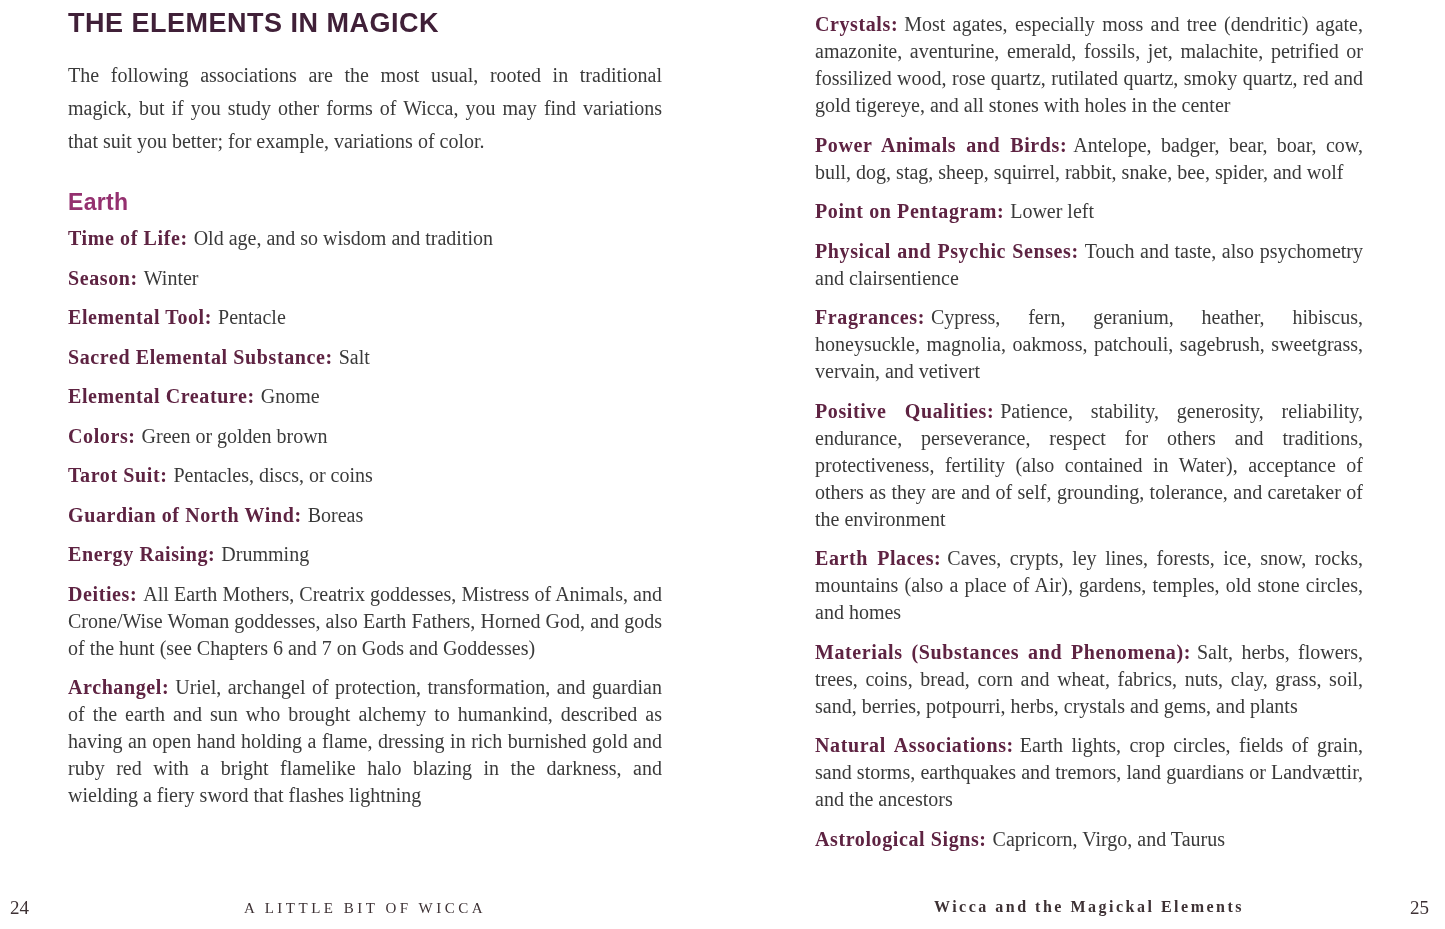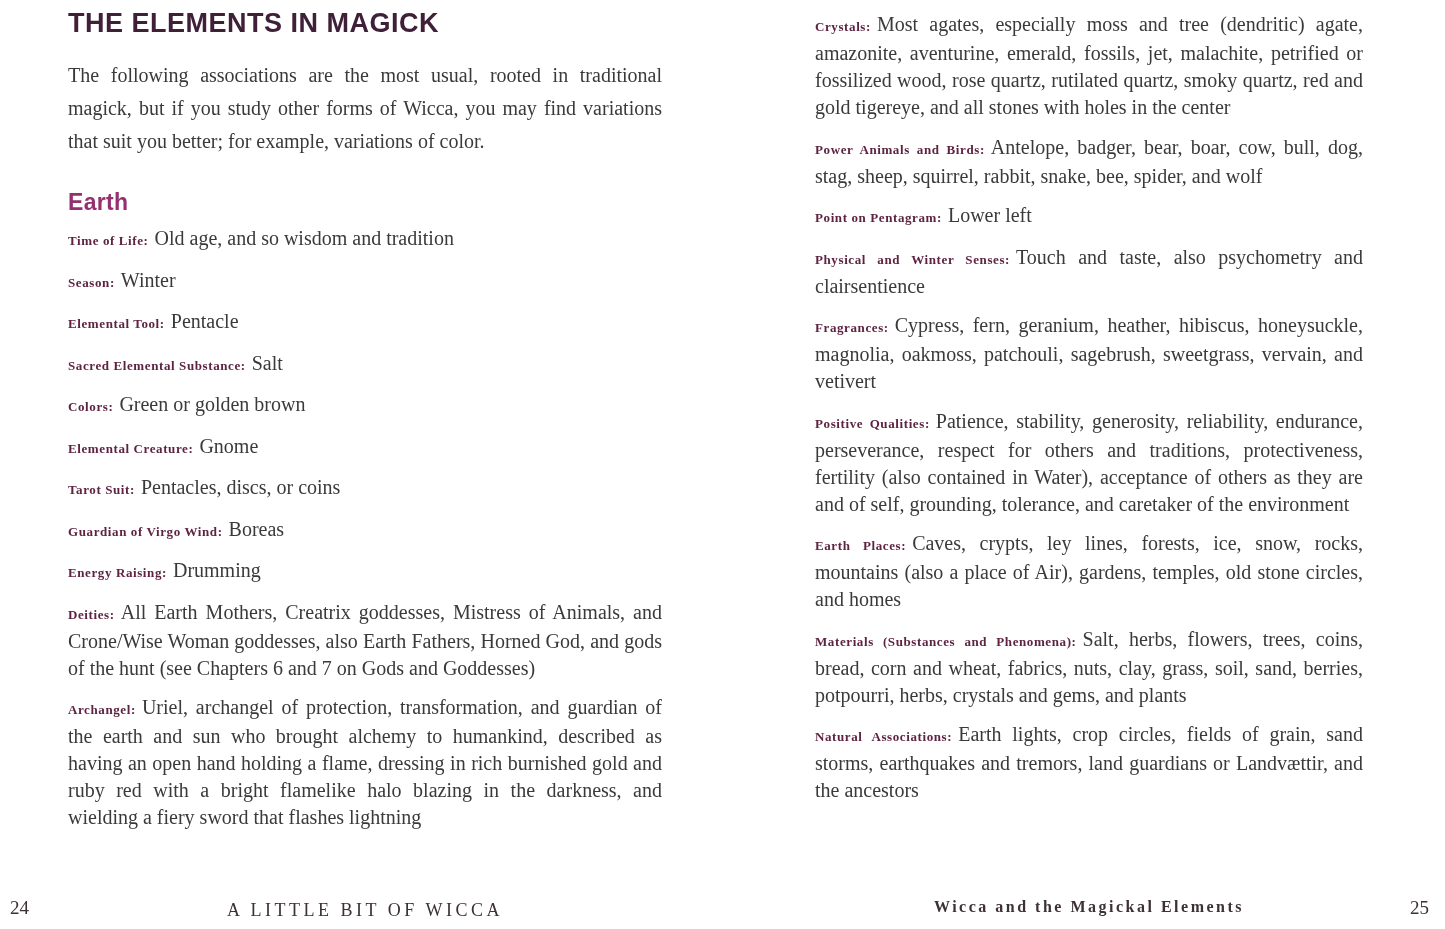--- a/index.html
+++ b/index.html
@@ -54,21 +54,21 @@
     font-size: 20px;
     line-height: 27px;
     color: var(--body-text);
     margin-bottom: 12.5px;
     text-align: justify;
   }
   .page-right .entries { padding-top: 11px; }
 
   .entry .label {
     font-weight: 700;
-    font-size: 13px;
+    font-size: 20px;
     letter-spacing: 0.6px;
     color: var(--label);
   }
   .entry .label::after { content: ":"; }
   .entry .value { margin-left: 6px; }
 
   .footer-band {
     position: absolute;
     top: 895px;
     width: 1445px; left: 0;
@@ -78,21 +78,21 @@
     position: absolute;
     font-size: 19px;
     color: var(--footer-text);
   }
   .page-number.left  { left: 10px;  top: 2px; text-align: center; }
   .page-number.right { right: 16px; top: 2px; }
 
   .running-foot {
     position: absolute;
     top: 5px;
-    font-size: 18px;
+    font-size: 15px;
     letter-spacing: 3.5px;
     color: var(--footer-text);
   }
   .running-foot.left  { left: 68px;  width: 594px; text-align: center; }
   .running-foot.right {
     left: 815px; width: 548px; text-align: center;
     font-weight: 700; letter-spacing: 2.5px; font-size: 16px; top: 3px;
   }
 </style>
 </head>
@@ -111,57 +111,58 @@
 
 
         <p class="entry"><span class="label">Time of Life</span><span class="value">Old age, and so wisdom and tradition</span></p>
 
         <p class="entry"><span class="label">Season</span><span class="value">Winter</span></p>
 
         <p class="entry"><span class="label">Elemental Tool</span><span class="value">Pentacle</span></p>
 
         <p class="entry"><span class="label">Sacred Elemental Substance</span><span class="value">Salt</span></p>
 
+        <p class="entry"><span class="label">Elemental Creature</span><span class="value">Gnome</span></p>
+
         <p class="entry"><span class="label">Colors</span><span class="value">Green or golden brown</span></p>
-
-        <p class="entry"><span class="label">Elemental Creature</span><span class="value">Gnome</span></p>
 
         <p class="entry"><span class="label">Tarot Suit</span><span class="value">Pentacles, discs, or coins</span></p>
 
-        <p class="entry"><span class="label">Guardian of Virgo Wind</span><span class="value">Boreas</span></p>
+        <p class="entry"><span class="label">Guardian of North Wind</span><span class="value">Boreas</span></p>
 
         <p class="entry"><span class="label">Energy Raising</span><span class="value">Drumming</span></p>
 
         <p class="entry"><span class="label">Deities</span><span class="value">All Earth Mothers, Creatrix goddesses, Mistress of Animals, and Crone/Wise Woman goddesses, also Earth Fathers, Horned God, and gods of the hunt (see Chapters 6 and 7 on Gods and Goddesses)</span></p>
 
         <p class="entry"><span class="label">Archangel</span><span class="value">Uriel, archangel of protection, transformation, and guardian of the earth and sun who brought alchemy to humankind, described as having an open hand holding a flame, dressing in rich burnished gold and ruby red with a bright flamelike halo blazing in the darkness, and wielding a fiery sword that flashes lightning</span></p>
       </div>
   </div>
 
   <div class="page page-right">
     <div class="entries">
 
         <p class="entry"><span class="label">Crystals</span><span class="value">Most agates, especially moss and tree (dendritic) agate, amazonite, aventurine, emerald, fossils, jet, malachite, petrified or fossilized wood, rose quartz, rutilated quartz, smoky quartz, red and gold tigereye, and all stones with holes in the center</span></p>
 
         <p class="entry"><span class="label">Power Animals and Birds</span><span class="value">Antelope, badger, bear, boar, cow, bull, dog, stag, sheep, squirrel, rabbit, snake, bee, spider, and wolf</span></p>
 
         <p class="entry"><span class="label">Point on Pentagram</span><span class="value">Lower left</span></p>
 
-        <p class="entry"><span class="label">Physical and Winter Senses</span><span class="value">Touch and taste, also psychometry and clairsentience</span></p>
+        <p class="entry"><span class="label">Physical and Psychic Senses</span><span class="value">Touch and taste, also psychometry and clairsentience</span></p>
 
         <p class="entry"><span class="label">Fragrances</span><span class="value">Cypress, fern, geranium, heather, hibiscus, honeysuckle, magnolia, oakmoss, patchouli, sagebrush, sweetgrass, vervain, and vetivert</span></p>
 
         <p class="entry"><span class="label">Positive Qualities</span><span class="value">Patience, stability, generosity, reliability, endurance, perseverance, respect for others and traditions, protectiveness, fertility (also contained in Water), acceptance of others as they are and of self, grounding, tolerance, and caretaker of the environment</span></p>
 
         <p class="entry"><span class="label">Earth Places</span><span class="value">Caves, crypts, ley lines, forests, ice, snow, rocks, mountains (also a place of Air), gardens, temples, old stone circles, and homes</span></p>
 
         <p class="entry"><span class="label">Materials (Substances and Phenomena)</span><span class="value">Salt, herbs, flowers, trees, coins, bread, corn and wheat, fabrics, nuts, clay, grass, soil, sand, berries, potpourri, herbs, crystals and gems, and plants</span></p>
 
         <p class="entry"><span class="label">Natural Associations</span><span class="value">Earth lights, crop circles, fields of grain, sand storms, earthquakes and tremors, land guardians or Landvættir, and the ancestors</span></p>
 
+        <p class="entry"><span class="label">Astrological Signs</span><span class="value">Capricorn, Virgo, and Taurus</span></p>
       </div>
   </div>
 
   <div class="footer-band">
     <span class="page-number left">24</span>
     <span class="running-foot left">A LITTLE BIT OF WICCA</span>
     <span class="running-foot right">Wicca and the Magickal Elements</span>
     <span class="page-number right">25</span>
   </div>
 

